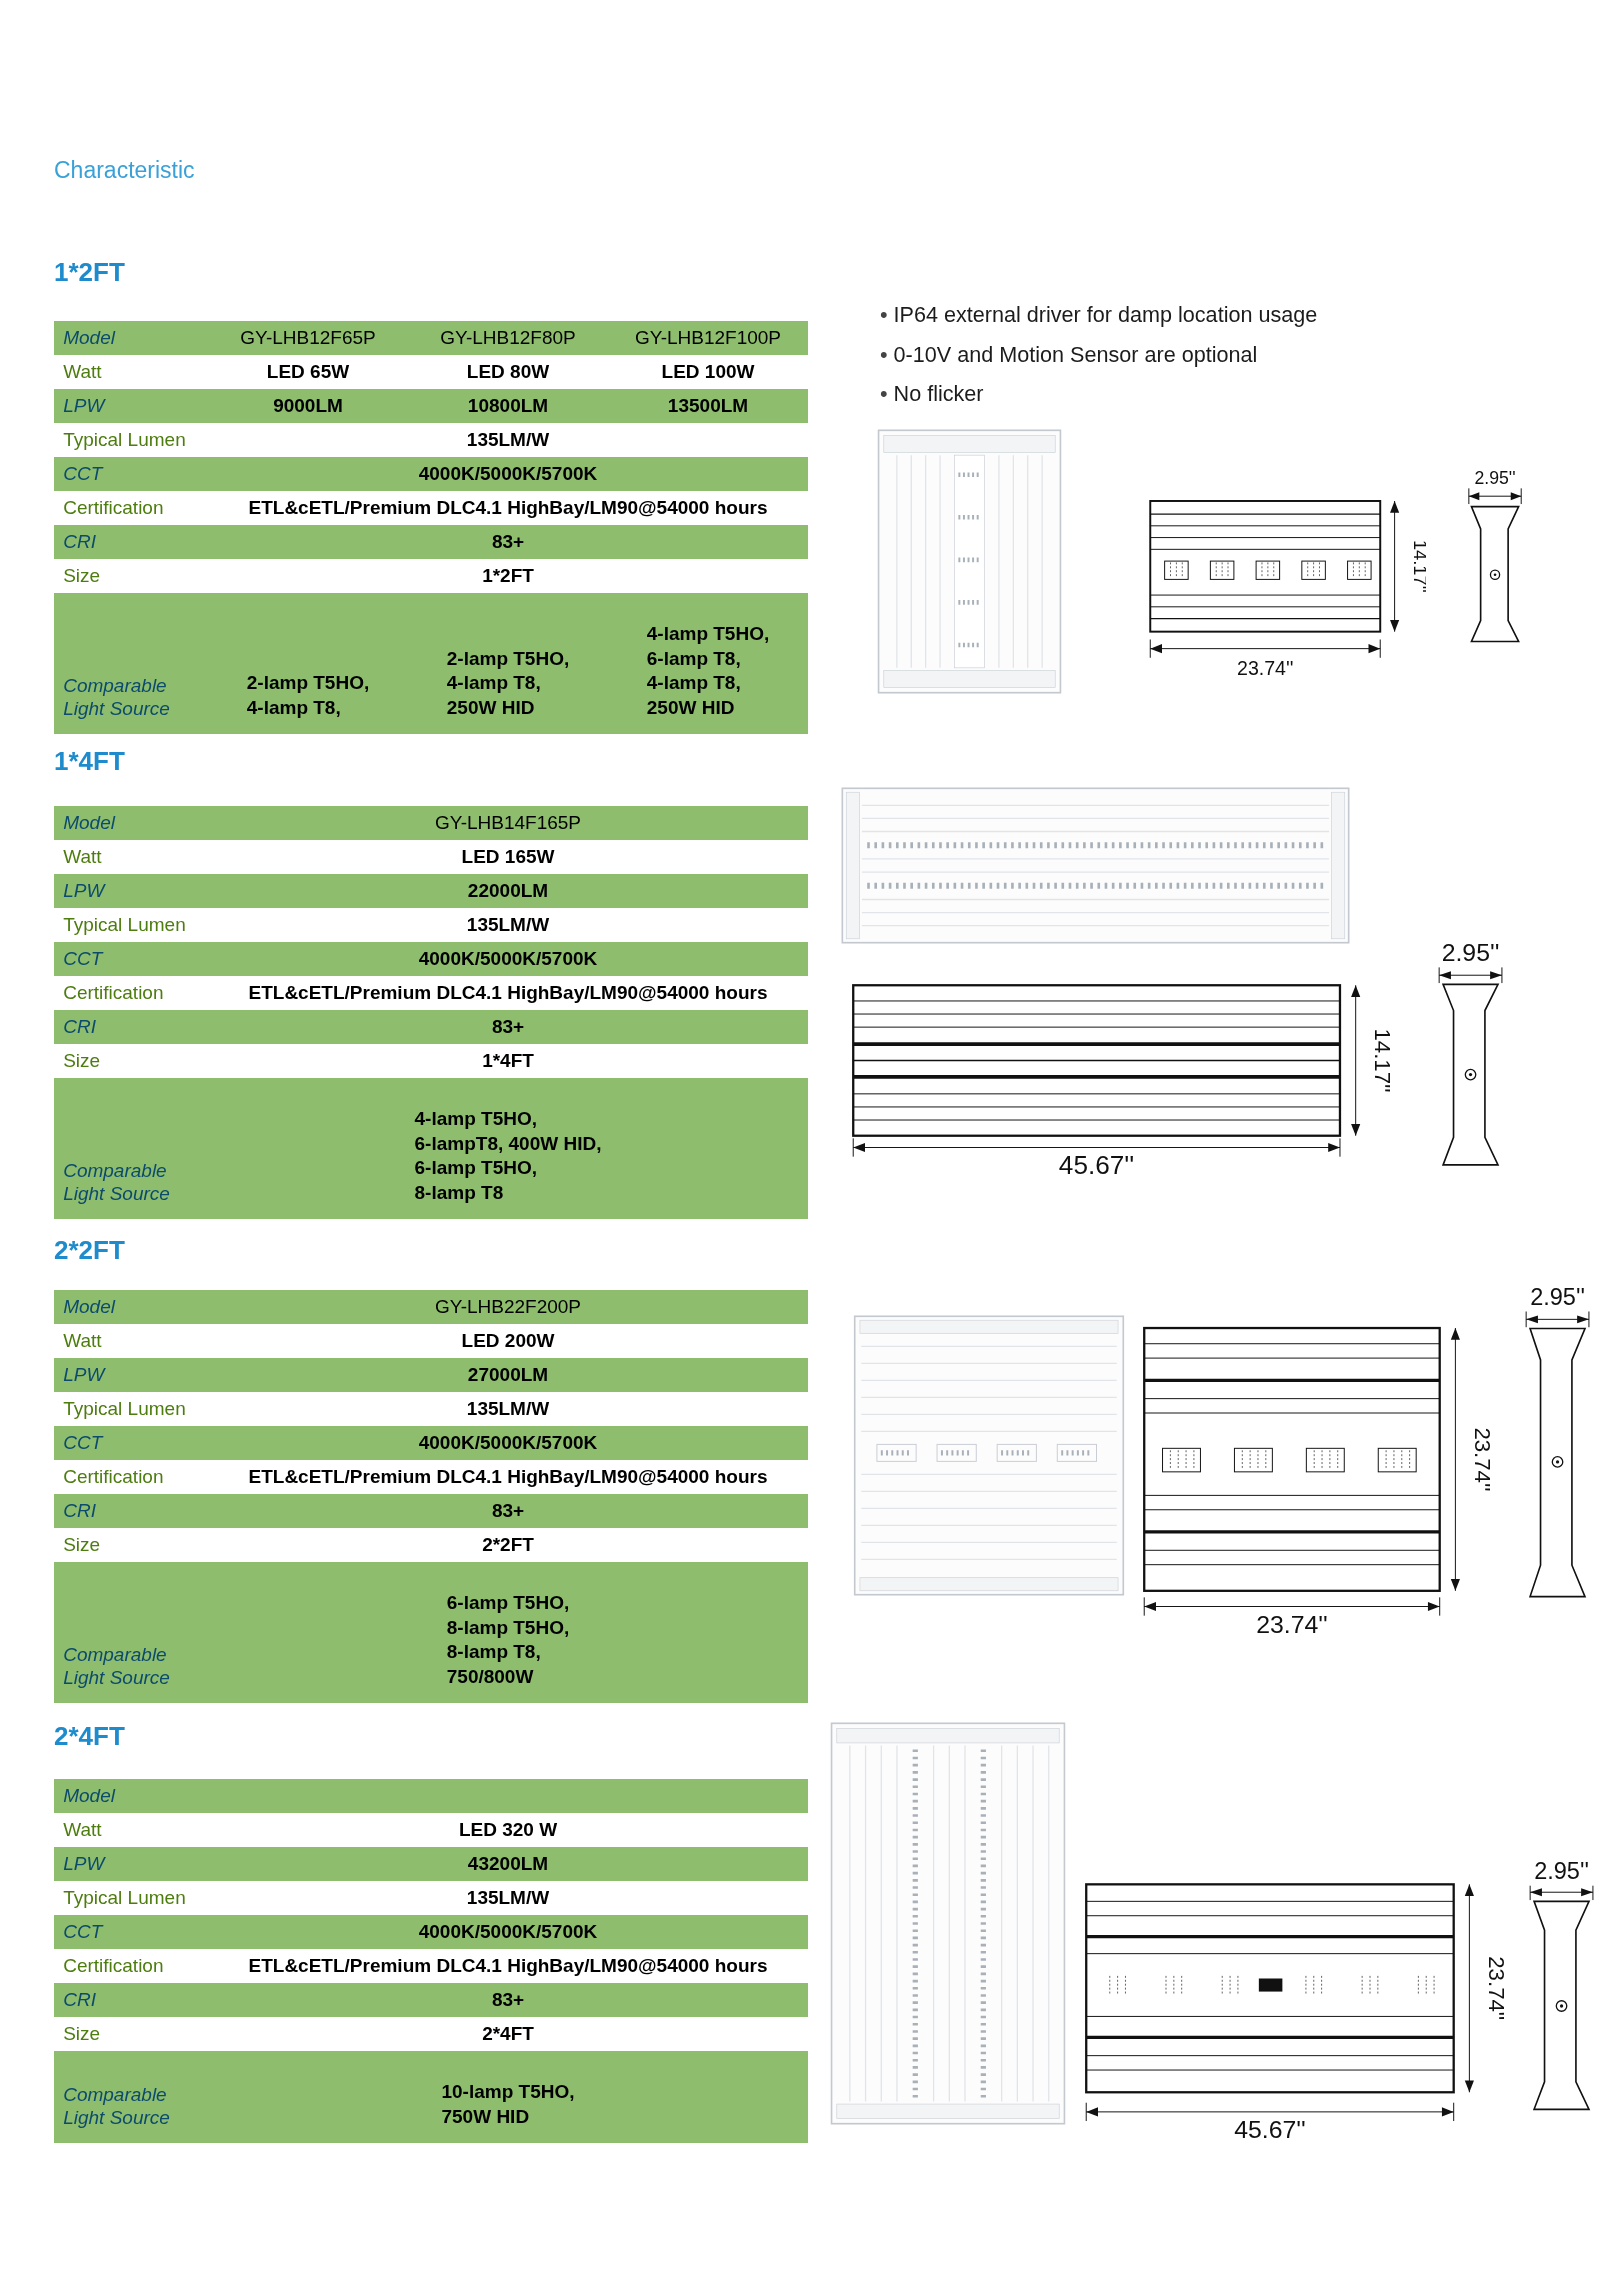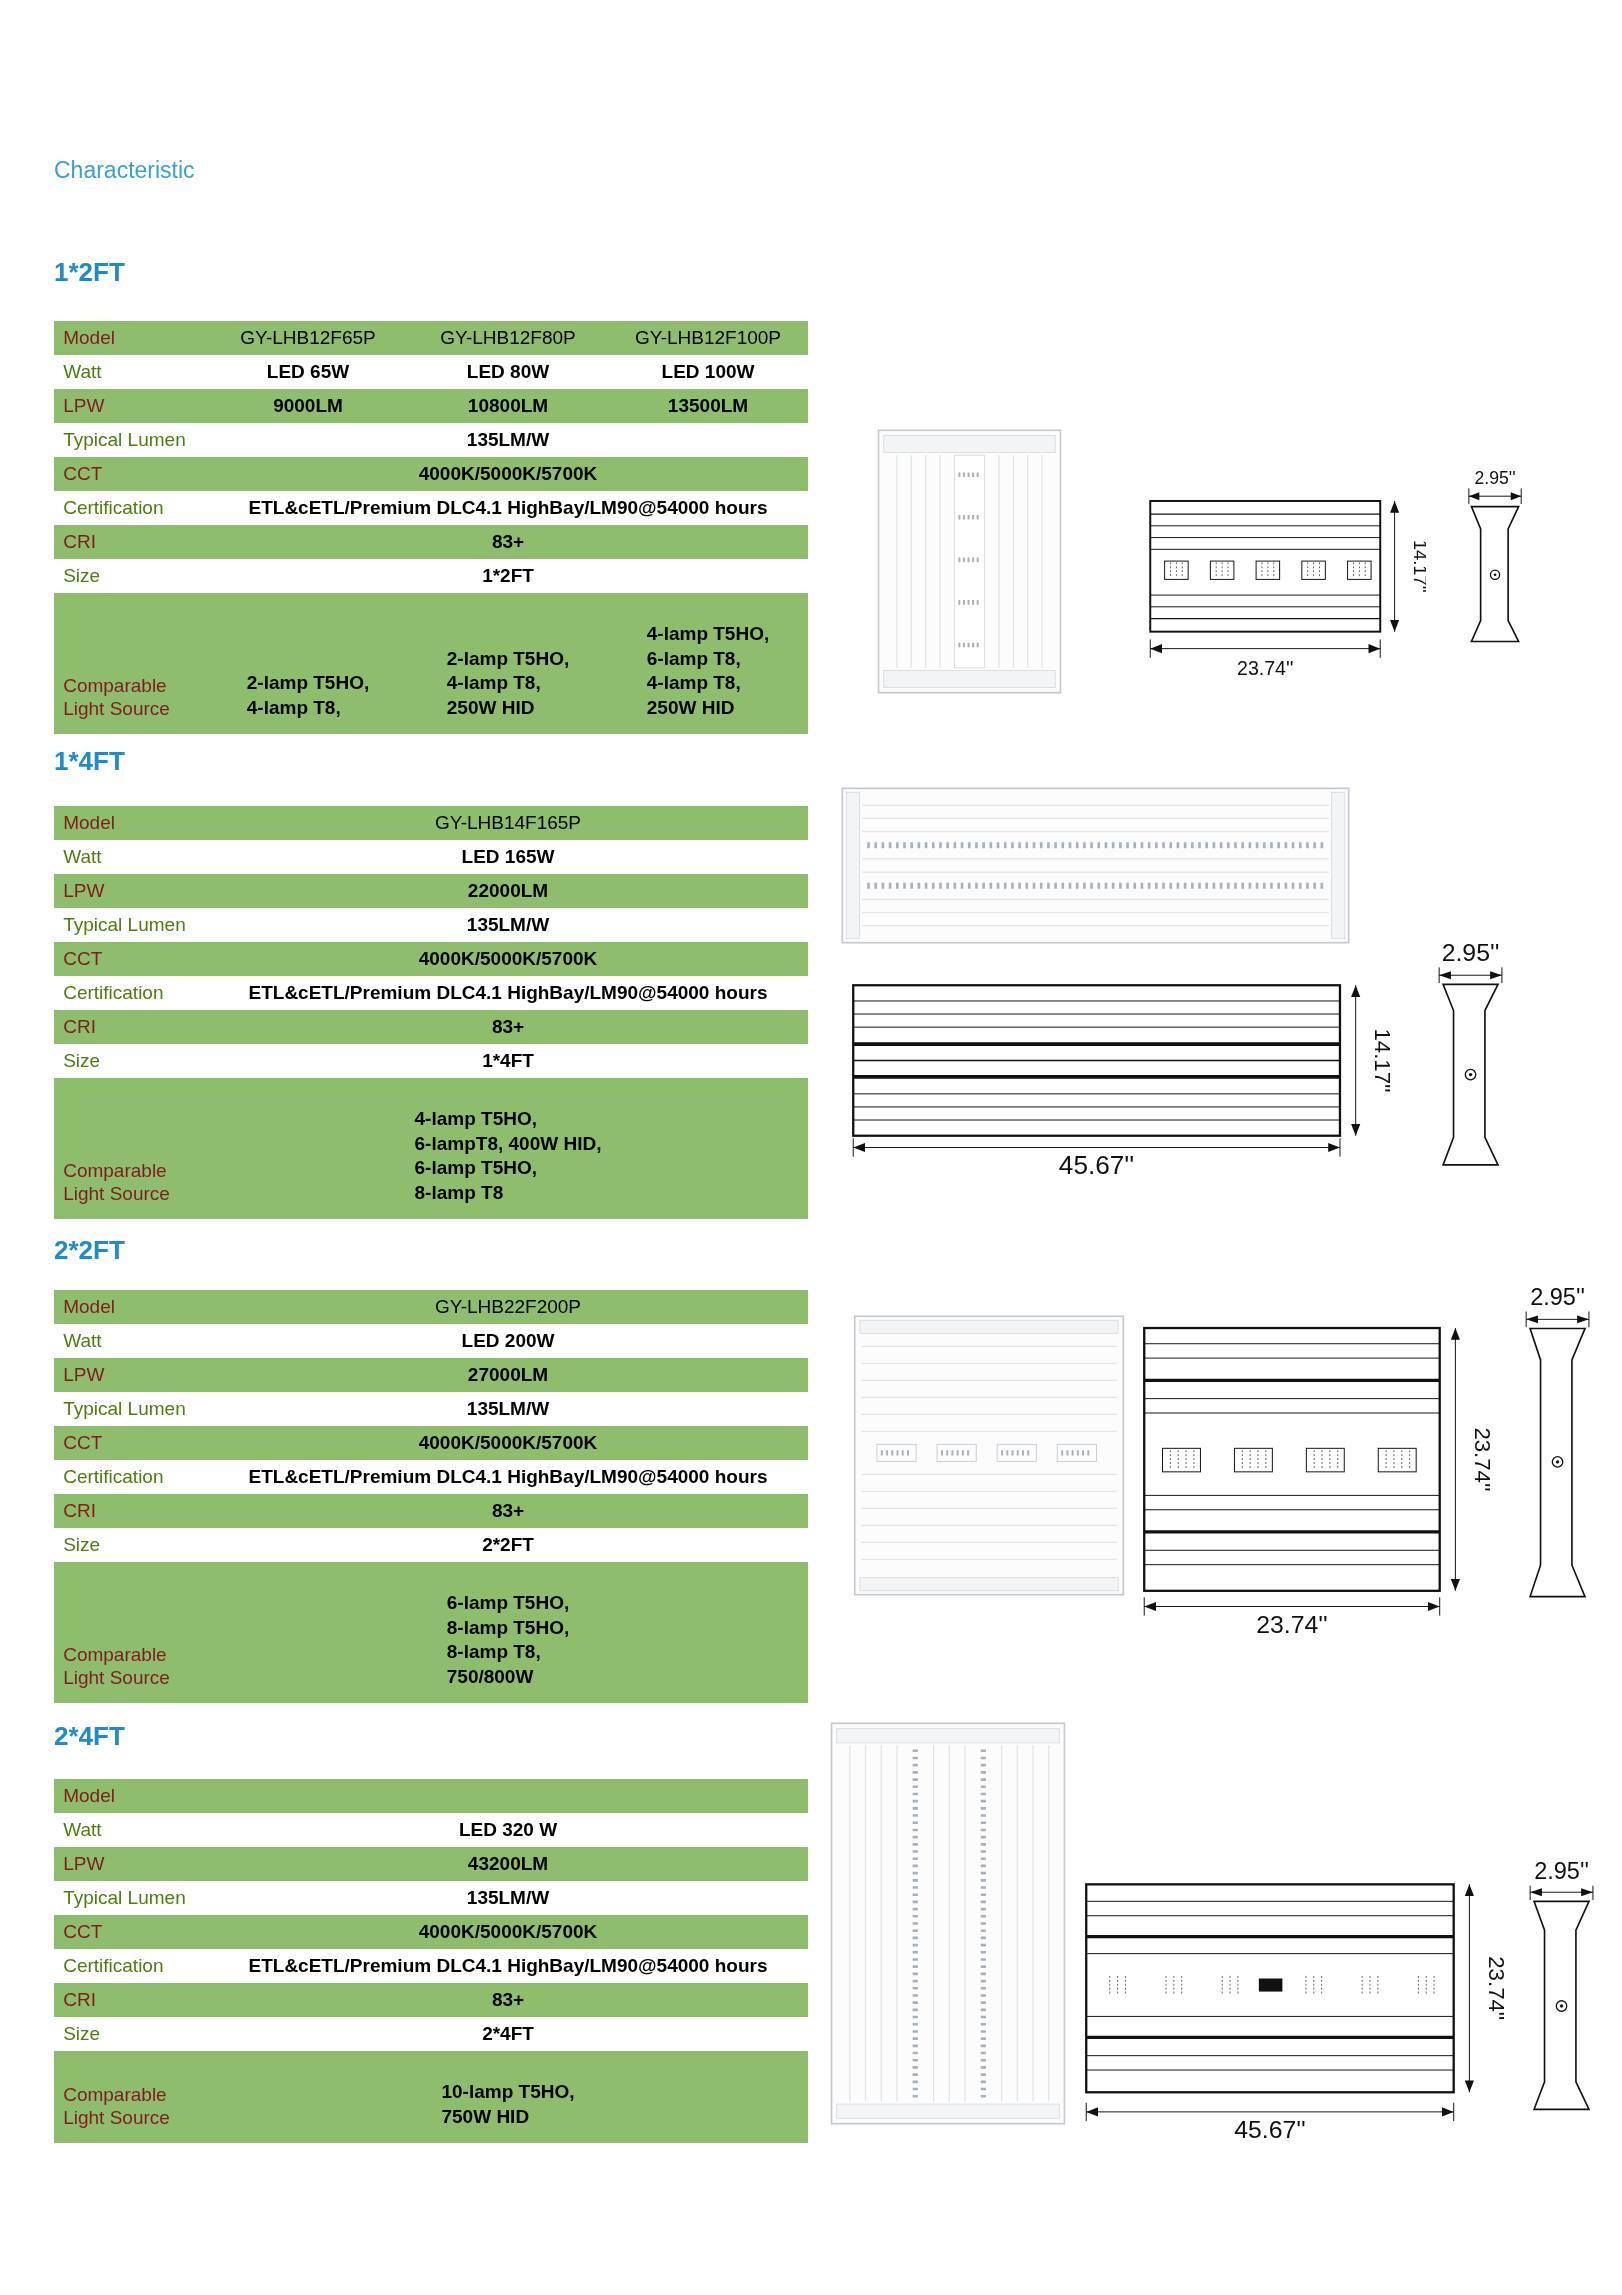--- a/index.html
+++ b/index.html
@@ -6,21 +6,21 @@
   :root { --green:#8ebe6d; --blue:#3aa0d8; --blue2:#1e8bcd; }
   body { background:#fff; font-family:"Liberation Sans", sans-serif; }
   .page { position:relative; width:1623px; height:2295px; background:#fff; overflow:hidden; }
   .abs { position:absolute; }
   .title { font-size:23px; font-weight:500; color:var(--blue); }
   .sec-h { font-size:26px; font-weight:700; color:var(--blue2); }
   .spec-table { width:754px; }
   .trow { display:flex; min-height:34px; align-items:center; font-size:19px; }
   .trow.green { background:var(--green); }
   .tlabel { width:154px; padding:3.9px 5.2px 3.9px 9.2px; color:#4d7c0f; flex-shrink:0; line-height:1.2; }
-  .green .tlabel { color:#7f1d1d; }
+  .green .tlabel { color:#0c4a6e;font-style:italic; }
   .tval { flex:1; text-align:center; font-weight:700; color:#000000; padding:3.9px 2.6px; line-height:1.3; }
   .trow.nobold .tval { font-weight:400; color:#000000; }
   .trow.lastrow { align-items:flex-end; padding:5.2px 0 9.2px; }
   .tval .ml { display:inline-block; text-align:left;margin-top:20px; }
   .bullets { list-style:none; }
   .bullets li { font-size:21.6px; color:#1c1c1c; margin-bottom:13.7px; }
   .bullets li::before { content:"• "; color:#444; }
   svg text { font-family:"Liberation Sans", sans-serif; fill:#111; }
 </style>
 </head>
@@ -71,20 +71,25 @@
         <div class="tval">1*2FT</div>
       </div>
       <div class="trow green lastrow">
         <div class="tlabel">Comparable Light Source</div>
         <div class="tval"><span class="ml">2-lamp T5HO,<br>4-lamp T8,</span></div>
         <div class="tval"><span class="ml">2-lamp T5HO,<br>4-lamp T8,<br>250W HID</span></div>
         <div class="tval"><span class="ml">4-lamp T5HO,<br>6-lamp T8,<br>4-lamp T8,<br>250W HID</span></div>
       </div>
     </div>
 
+  <ul class="abs bullets" style="left:880px; top:302px; width:563px;">
+    <li>IP64 external driver for damp location usage</li>
+    <li>0-10V and Motion Sensor are optional</li>
+    <li>No flicker</li>
+  </ul>
 
   <svg class="abs" style="left:877px; top:429px;" width="185" height="265" viewBox="0 0 282 405">
     <rect x="2" y="2" width="278" height="401" fill="#fcfcfd" stroke="#c3c9cf" stroke-width="2.5"></rect>
     <rect x="10" y="10" width="262" height="26" fill="#f3f4f6" stroke="#ccd1d6"></rect>
     <rect x="10" y="369" width="262" height="26" fill="#f3f4f6" stroke="#ccd1d6"></rect>
     <rect x="118" y="40" width="46" height="325" fill="#ffffff" stroke="#c9ced4"></rect>
     <line x1="30" y1="40" x2="30" y2="365" stroke="#e1e4e8" stroke-width="2"></line>
     <line x1="52" y1="40" x2="52" y2="365" stroke="#e1e4e8" stroke-width="2"></line>
     <line x1="74" y1="40" x2="74" y2="365" stroke="#e1e4e8" stroke-width="2"></line>
     <line x1="96" y1="40" x2="96" y2="365" stroke="#e1e4e8" stroke-width="2"></line>

